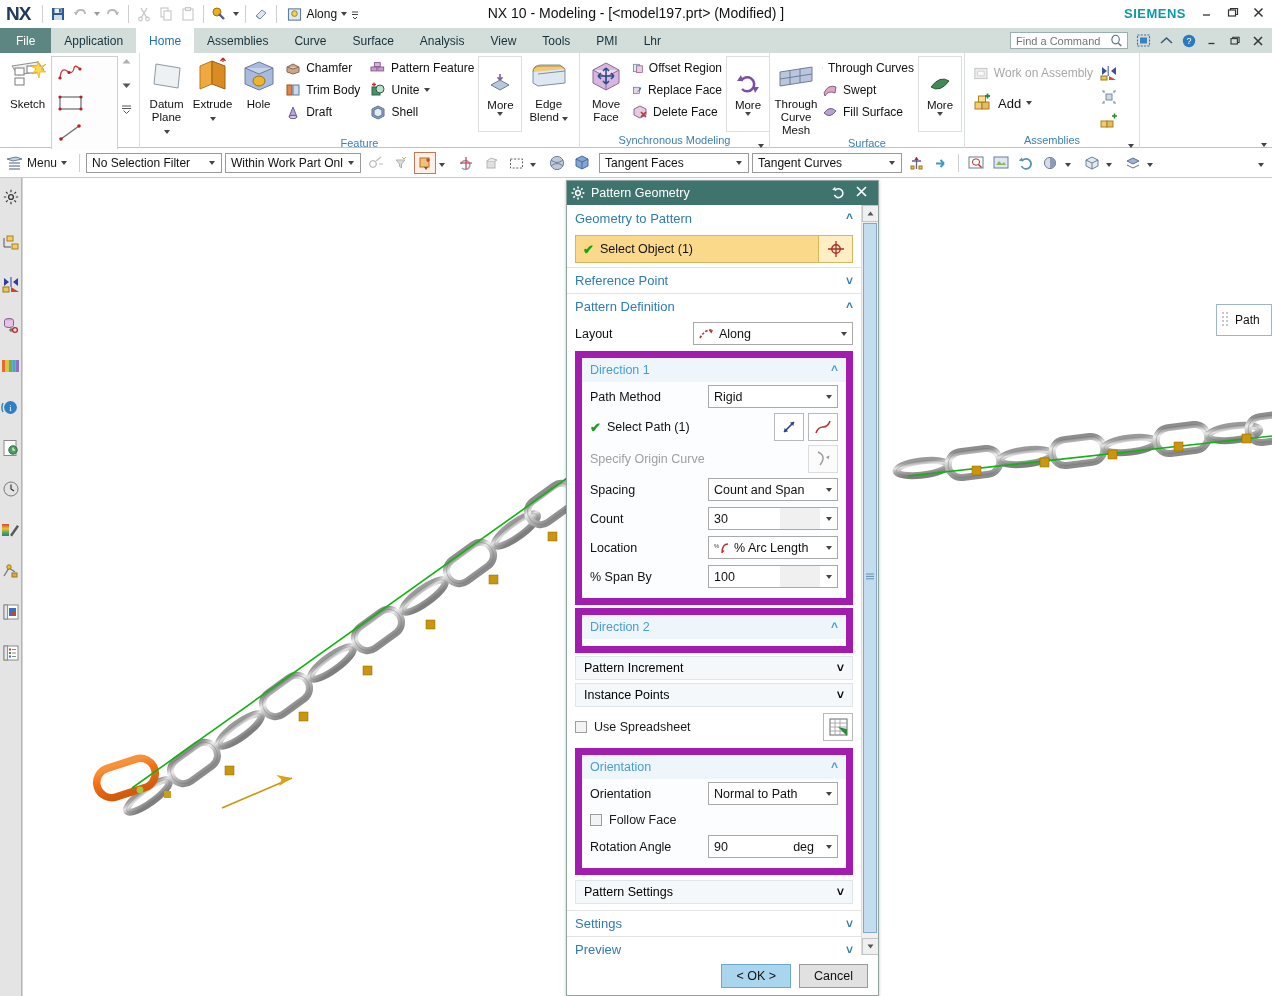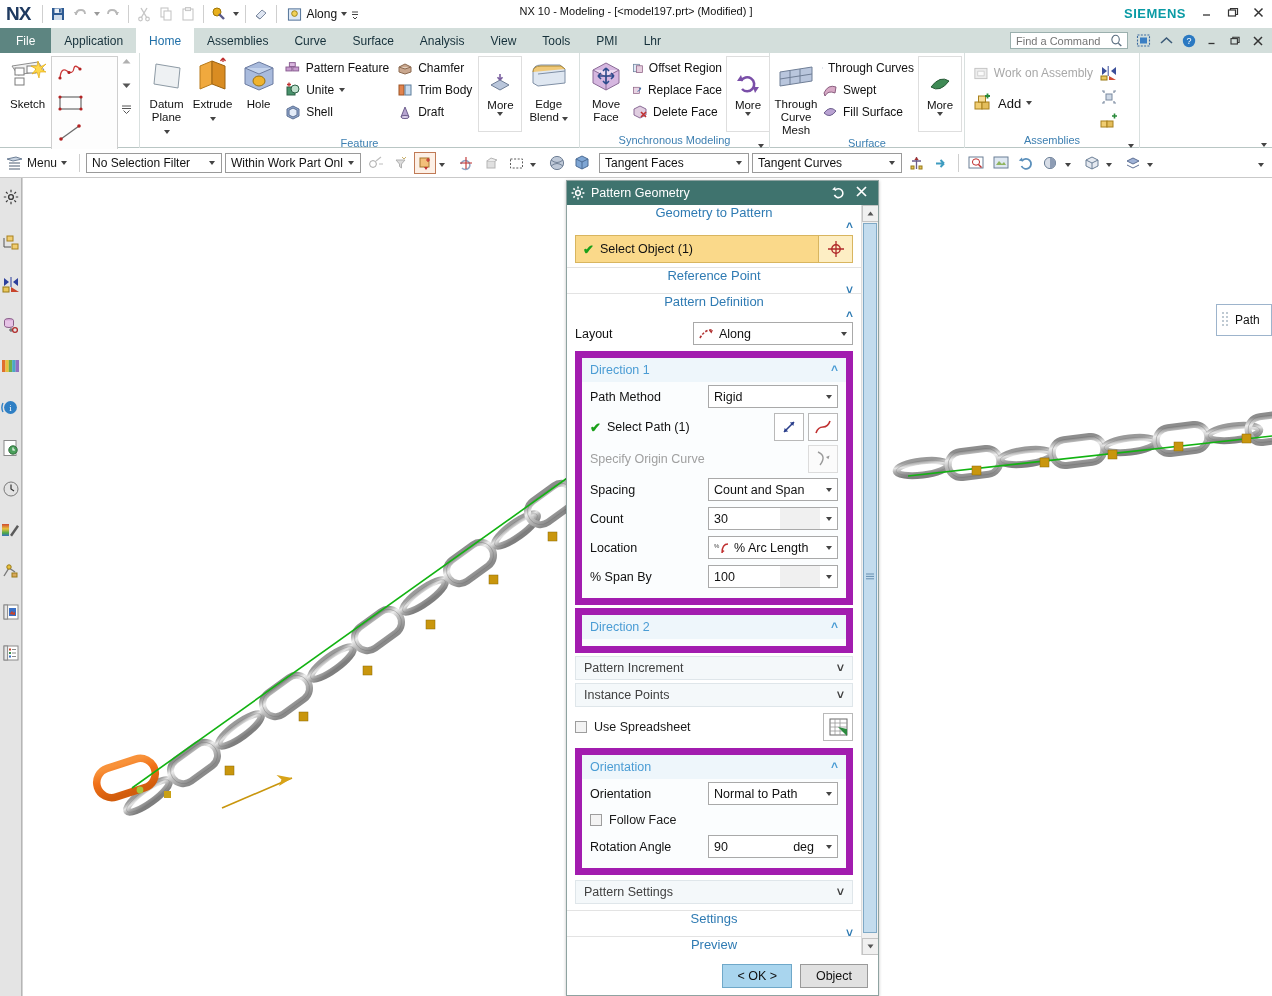--- a/index.html
+++ b/index.html
@@ -21,21 +21,21 @@
   .qat-btn{ width:22px; height:22px; display:flex; align-items:center; justify-content:center;
     position:relative; }
   .qat-btn svg{ display:block; }
   .caret{ width:0;height:0;border-left:3.5px solid transparent;border-right:3.5px solid transparent;
     border-top:4px solid #444; display:inline-block; }
   .caret.dim{ border-top-color:#999; }
   .qat-caret{ width:11px;height:22px;display:flex;align-items:center;justify-content:center; }
   .window-menu{ display:flex; align-items:center; gap:4px; padding:0 6px; height:22px; }
   .window-menu span.lbl{ font-size:12px; color:#111; }
   .title-text{ position:absolute; left:0; right:0; top:5px; text-align:center;
-    font-size:11px; color:#111; pointer-events:none; }
+    font-size:14px; color:#111; pointer-events:none; }
   .siemens{ position:absolute; right:86px; top:6px; font-size:13px; font-weight:bold;
     color:#0a9ba5; letter-spacing:0.5px; }
   .wbtns{ position:absolute; right:6px; top:4px; display:flex; gap:10px; align-items:center; }
   .wbtn{ width:16px;height:16px; display:flex;align-items:center;justify-content:center;
     color:#333; font-size:14px; }
 
   
   .tabbar{ position:absolute; left:0; top:28px; width:1272px; height:25px;
     background:#d3dedb; display:flex; align-items:stretch; }
   .tab{ padding:0 13px; display:flex; align-items:center; font-size:12px; color:#15303a;
@@ -112,28 +112,28 @@
     background:#ffffff; }
   .dlg-scrollbar{ position:absolute; right:0; top:0; width:17px; bottom:0;
     background:#f0f0f0; border-left:1px solid #dcdcdc; }
   .sb-arrow{ width:17px; height:17px; background:#f0f0f0; border:1px solid #c4c4c4;
     display:flex; align-items:center; justify-content:center; }
   .sb-thumb{ position:absolute; left:1px; width:14px; background:#c3dcee;
     border:1px solid #7fa9c6; }
   .sb-grip{ position:absolute; left:4px; width:8px; height:7px; }
 
   .sec-head{ height:26px; display:flex; align-items:center; padding:0 8px;
-    font-size:13px; color:#2f7bb3; border-top:1px solid #e3e3e3;flex-direction:column; }
+    font-size:13px; color:#2f7bb3; border-top:1px solid #e3e3e3; }
   .sec-head .chev{ margin-left:auto; color:#2f7bb3; font-size:12px; font-weight:bold; }
   .sub-block{ margin:3px 8px 0 8px; border:7px solid #a21caf; background:#fbfdfe; padding-bottom:7px; }
   .sub-head{ height:24px; display:flex; align-items:center; padding:0 8px;
     font-size:12.5px; color:#4a9cd4; background:#eef6fb; }
   .sub-head .chev{ margin-left:auto; color:#4a9cd4; font-weight:bold; font-size:12px; }
   .collapsed-bar{ margin:3px 8px 0 8px; height:24px; border:1px solid #dfe6ea; background:#f4f8fa;
-    display:flex; align-items:center; padding:0 8px; font-size:12.5px; color:#404040; }
+    display:flex; align-items:center; padding:0 8px; font-size:12.5px; color:#000000; }
   .collapsed-bar .chev{ margin-left:auto; font-weight:bold; }
 
   .row{ display:flex; align-items:center; padding:3px 8px; gap:6px; }
   .row .lab{ width:112px; font-size:12.5px; color:#111; flex:none; }
   .field{ flex:1; height:23px; border:1px solid #a9a9a9; background:#ffffff;
     display:flex; align-items:center; font-size:12.5px; color:#111; padding-left:5px; }
   .field .fv{ flex:1; white-space:nowrap; overflow:hidden; display:flex; align-items:center; gap:4px; }
   .field .unit{ font-size:12.5px; color:#111; padding-right:6px; }
   .field .drop{ width:17px; height:21px; display:flex; align-items:center; justify-content:center; }
   .field.expr .fv{ background:linear-gradient(to right,#fff 0,#fff 62%,#f0f0f0 62%,#f0f0f0 100%); height:21px; }
@@ -407,20 +407,43 @@
         <div class="big-btn">
           <div class="glyph">
             <svg width="40" height="40" viewBox="0 0 40 40">
                 <path d="M6 12 L20 6 L34 12 L34 28 L20 34 L6 28Z" fill="#a9bbdd" stroke="#6b7ba0"></path>
                 <path d="M6 12 L20 18 L34 12" fill="#c4d3ec" stroke="#6b7ba0"></path>
                 <ellipse cx="20" cy="25" rx="6" ry="5" fill="#f0b32e" stroke="#9a7210"></ellipse>
               </svg>
             </div>
           <div class="lbl">Hole</div>
         </div>
+        <div class="small-col" style="width:92px">
+          <div class="small-btn">
+            <svg width="16" height="16" viewBox="0 0 16 16">
+                <path d="M2 7 L8 4 L14 7 L14 12 L8 14 L2 12Z" fill="#c9a78e" stroke="#8c6a50"></path>
+                <path d="M2 7 L8 9 L14 7" fill="#e6d2c0" stroke="#8c6a50"></path>
+              </svg>
+            <span class="lbl">Chamfer</span>
+          </div>
+          <div class="small-btn">
+            <svg width="16" height="16" viewBox="0 0 16 16">
+                <rect x="2" y="3" width="5" height="10" fill="#e2834d" stroke="#9c5527"></rect>
+                <rect x="8" y="3" width="6" height="10" fill="#c8dbee" stroke="#5c7c9a"></rect>
+              </svg>
+            <span class="lbl">Trim Body</span>
+          </div>
+          <div class="small-btn">
+            <svg width="16" height="16" viewBox="0 0 16 16">
+                <path d="M4 13 L8 3 L12 13Z" fill="#b6a4d0" stroke="#6e5f8e"></path>
+                <ellipse cx="8" cy="13" rx="4" ry="1.6" fill="#d8cde8" stroke="#6e5f8e"></ellipse>
+              </svg>
+            <span class="lbl">Draft</span>
+          </div>
+        </div>
         <div class="small-col" style="width:112px">
           <div class="small-btn">
             <svg width="16" height="16" viewBox="0 0 16 16">
                 <rect x="1" y="7" width="6" height="4" fill="#c89ccf" stroke="#8a5e92"></rect>
                 <rect x="8" y="7" width="6" height="4" fill="#c89ccf" stroke="#8a5e92"></rect>
                 <rect x="4.5" y="2.5" width="6" height="4" fill="#dbb7e0" stroke="#8a5e92"></rect>
               </svg>
             <span class="lbl">Pattern Feature</span>
           </div>
           <div class="small-btn">
@@ -431,43 +454,20 @@
               </svg>
             <span class="lbl">Unite</span>
             <i class="caret"></i>
           </div>
           <div class="small-btn">
             <svg width="16" height="16" viewBox="0 0 16 16">
                 <path d="M2 5 L8 2 L14 5 L14 12 L8 15 L2 12Z" fill="#8fa7cd" stroke="#5c6f92"></path>
                 <path d="M4 6 L8 4 L12 6 L12 11 L8 13 L4 11Z" fill="#e3ebf7" stroke="#5c6f92"></path>
               </svg>
             <span class="lbl">Shell</span>
-          </div>
-        </div>
-        <div class="small-col" style="width:92px">
-          <div class="small-btn">
-            <svg width="16" height="16" viewBox="0 0 16 16">
-                <path d="M2 7 L8 4 L14 7 L14 12 L8 14 L2 12Z" fill="#c9a78e" stroke="#8c6a50"></path>
-                <path d="M2 7 L8 9 L14 7" fill="#e6d2c0" stroke="#8c6a50"></path>
-              </svg>
-            <span class="lbl">Chamfer</span>
-          </div>
-          <div class="small-btn">
-            <svg width="16" height="16" viewBox="0 0 16 16">
-                <rect x="2" y="3" width="5" height="10" fill="#e2834d" stroke="#9c5527"></rect>
-                <rect x="8" y="3" width="6" height="10" fill="#c8dbee" stroke="#5c7c9a"></rect>
-              </svg>
-            <span class="lbl">Trim Body</span>
-          </div>
-          <div class="small-btn">
-            <svg width="16" height="16" viewBox="0 0 16 16">
-                <path d="M4 13 L8 3 L12 13Z" fill="#b6a4d0" stroke="#6e5f8e"></path>
-                <ellipse cx="8" cy="13" rx="4" ry="1.6" fill="#d8cde8" stroke="#6e5f8e"></ellipse>
-              </svg>
-            <span class="lbl">Draft</span>
           </div>
         </div>
         <div class="big-btn" style="width:44px;border:1px solid #dedede;height:76px">
           <div class="glyph">
             <svg width="26" height="26" viewBox="0 0 26 26">
                 <path d="M4 14 L13 9 L22 14 L13 19Z" fill="#b9c6db" stroke="#6f7e96"></path>
                 <path d="M13 3 v6 M13 9 l-2.5-2.8 M13 9 l2.5-2.8" stroke="#7a5fa0" stroke-width="1.6" fill="none"></path>
               </svg>
             </div>
           <div class="lbl">More</div>
@@ -1308,17 +1308,17 @@
         <div class="sb-arrow" style="position:absolute;bottom:0">
           <svg width="7" height="5" viewBox="0 0 7 5">
               <path d="M0.5 0.5 L3.5 4.5 L6.5 0.5Z" fill="#555"></path>
             </svg>
         </div>
       </div>
     </div>
 
     <div class="dlg-footer">
       <div class="btn primary">&lt; OK &gt;</div>
-      <div class="btn">Object</div>
+      <div class="btn">Cancel</div>
     </div>
   </div>
 
 </div>
 
 </body></html>

